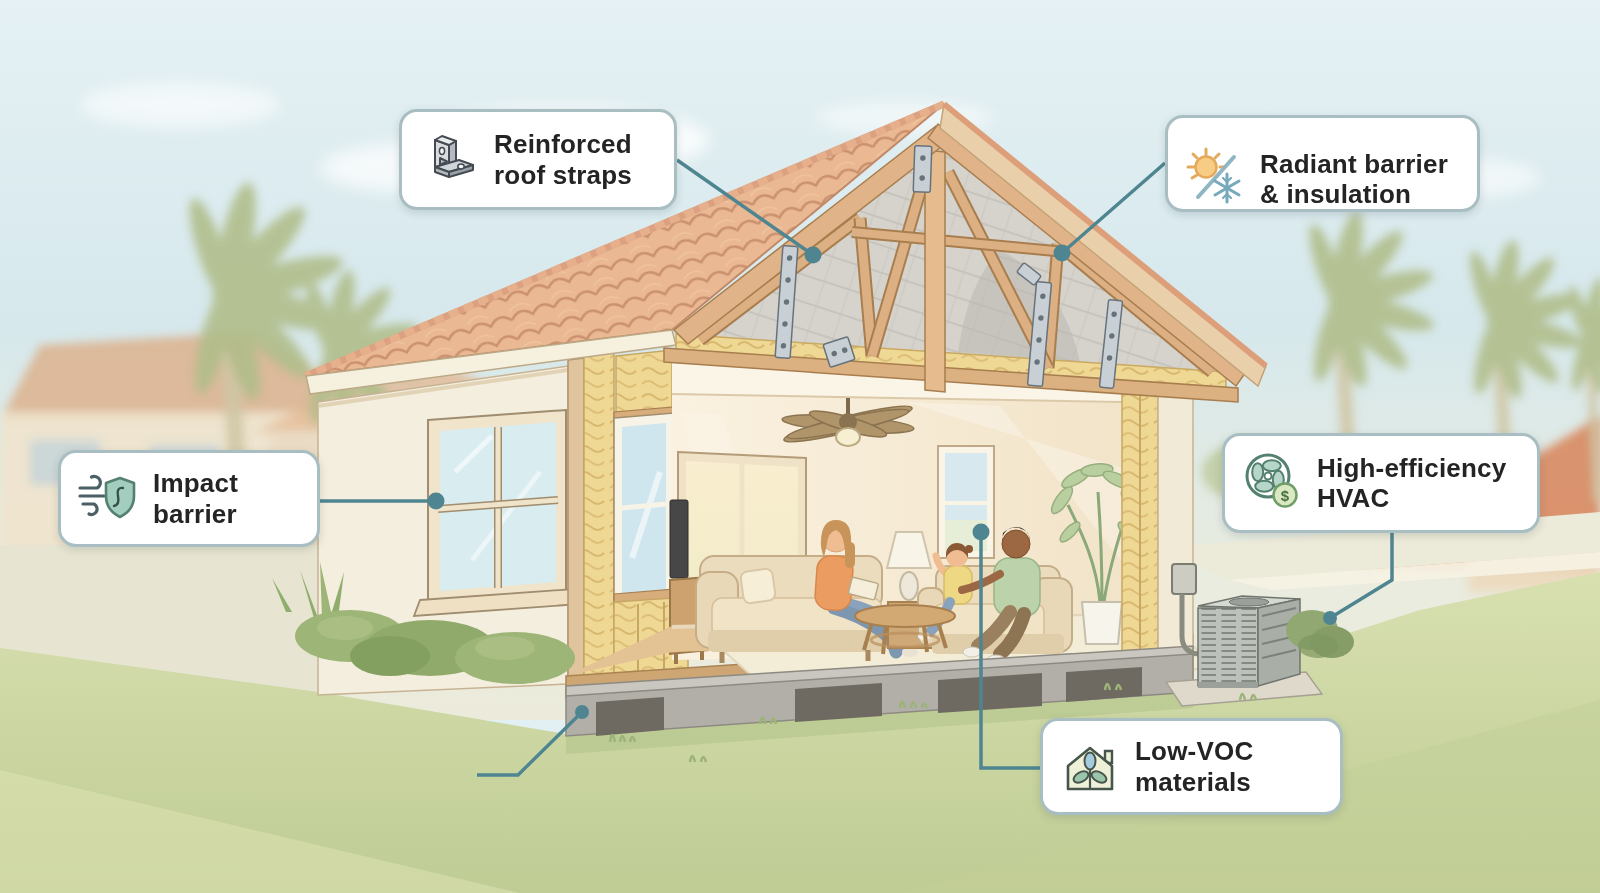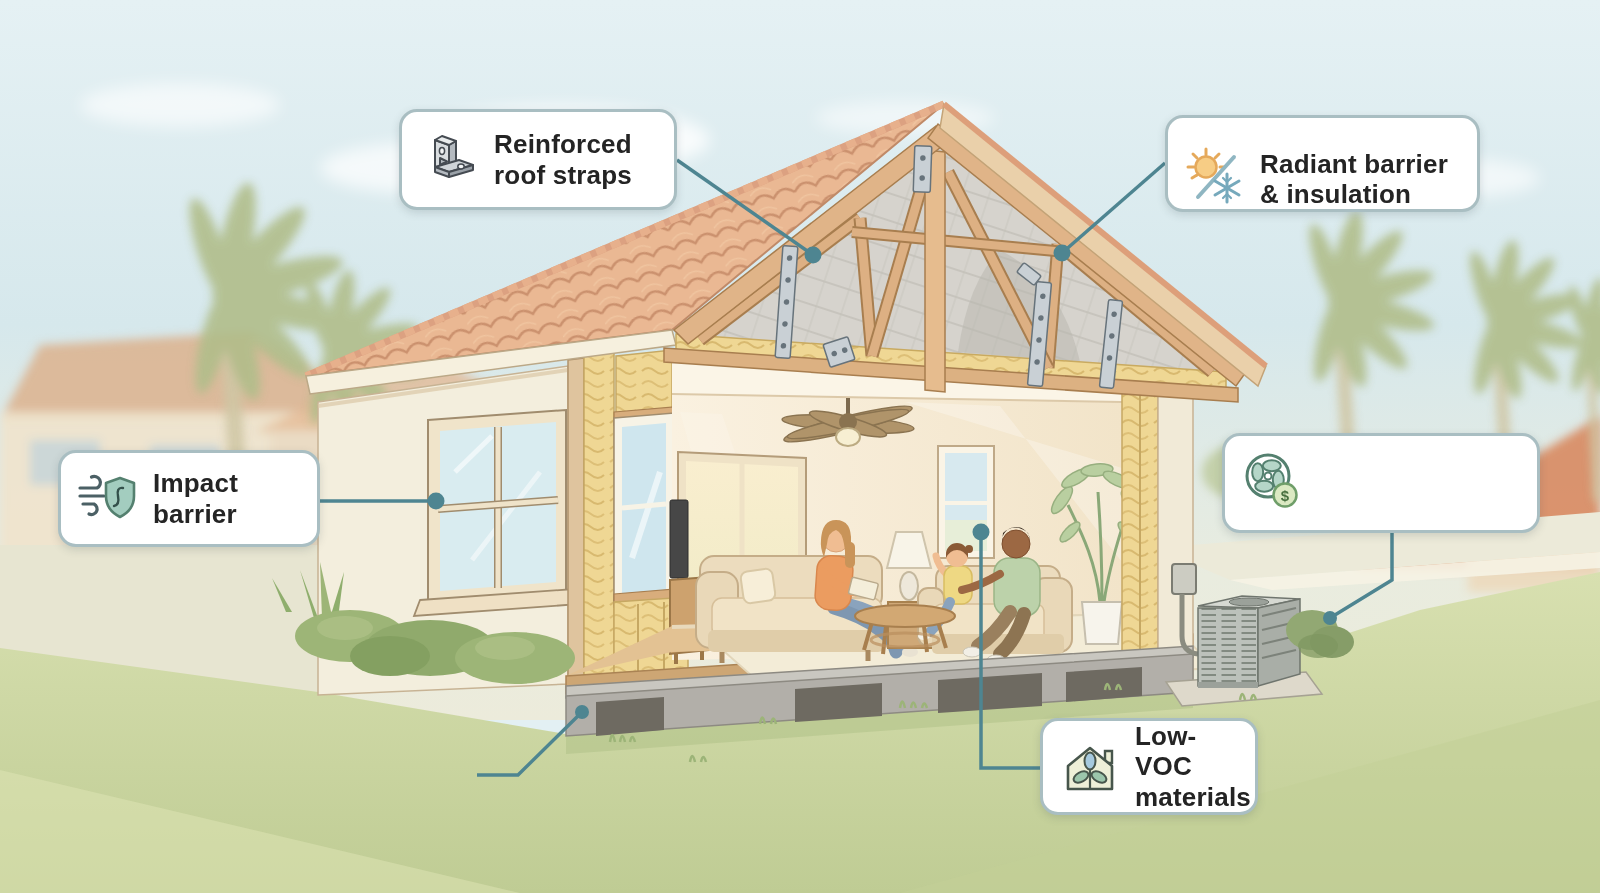--- a/index.html
+++ b/index.html
@@ -11,21 +11,21 @@
            padding:0 16px;box-sizing:border-box;
            box-shadow:0 3px 8px rgba(60,80,85,.18);}
   .callout .icn{flex:0 0 auto;width:64px;height:64px;}
   .callout .lbl{font-size:26px;font-weight:bold;color:#242424;line-height:1.16;
                 letter-spacing:.2px;}
   #co1{left:399px;top:109px;width:278px;height:101px;}
   #co2{left:1165px;top:115px;width:315px;height:97px;align-items:flex-end;}
   #co3{left:58px;top:450px;width:262px;height:97px;}
   #co4{left:1222px;top:433px;width:318px;height:100px;}
   #co5{left:208px;top:723px;width:269px;height:98px;}
-  #co6{left:1040px;top:718px;width:218px;height:97px;}
+  #co6{left:1040px;top:718px;width:303px;height:97px;}
 </style>
 </head>
 <body>
 
 <div class="stage">
 
 <svg class="scene" width="1600" height="893" viewBox="0 0 1600 893">
   <defs>
     <linearGradient id="skyG" x1="0" y1="0" x2="0" y2="1">
       <stop offset="0" stop-color="#e5f1f4"></stop>
@@ -491,20 +491,21 @@
     <g fill="#b5d6c8" stroke="#54806f" stroke-width="2">
       <ellipse cx="37.3" cy="28.8" rx="9" ry="5.5" transform="rotate(90 37.3 28.8)"></ellipse>
       <ellipse cx="23.2" cy="35.3" rx="9" ry="5.5" transform="rotate(180 23.2 35.3)"></ellipse>
       <ellipse cx="16.7" cy="21.2" rx="9" ry="5.5" transform="rotate(270 16.7 21.2)"></ellipse>
       <ellipse cx="30.8" cy="14.7" rx="9" ry="5.5"></ellipse>
     </g>
     <circle cx="27" cy="25" r="3.5" fill="#ffffff" stroke="#54806f" stroke-width="2"></circle>
     <circle cx="44" cy="44" r="11.5" fill="#dbe9c2" stroke="#6f9e69" stroke-width="2.5"></circle>
     <text x="44" y="49.5" font-size="15" font-weight="bold" fill="#47703f" text-anchor="middle" font-family="Liberation Sans, sans-serif">$</text>
   </svg>
+  <span class="lbl">High-efficiency HVAC</span>
 </div>
 
 
 <div class="callout" id="co6">
   <svg class="icn" viewBox="0 0 64 64">
     <path d="M46,16 h7 v12 h-7 z" fill="#eef0d8" stroke="#47564c" stroke-width="2.4"></path>
     <path d="M9,31 L31,13 L53,31 V54 H9 Z" fill="#eef0d8" stroke="#47564c" stroke-width="2.6" stroke-linejoin="round"></path>
     <path d="M31,53 V33" stroke="#47564c" stroke-width="2.2"></path>
     <ellipse cx="31" cy="26" rx="5.5" ry="8.5" fill="#a6cade" stroke="#47564c" stroke-width="2"></ellipse>
     <ellipse cx="22" cy="42" rx="8" ry="4.8" transform="rotate(-28 22 42)" fill="#9cc6ac" stroke="#47564c" stroke-width="2"></ellipse>

